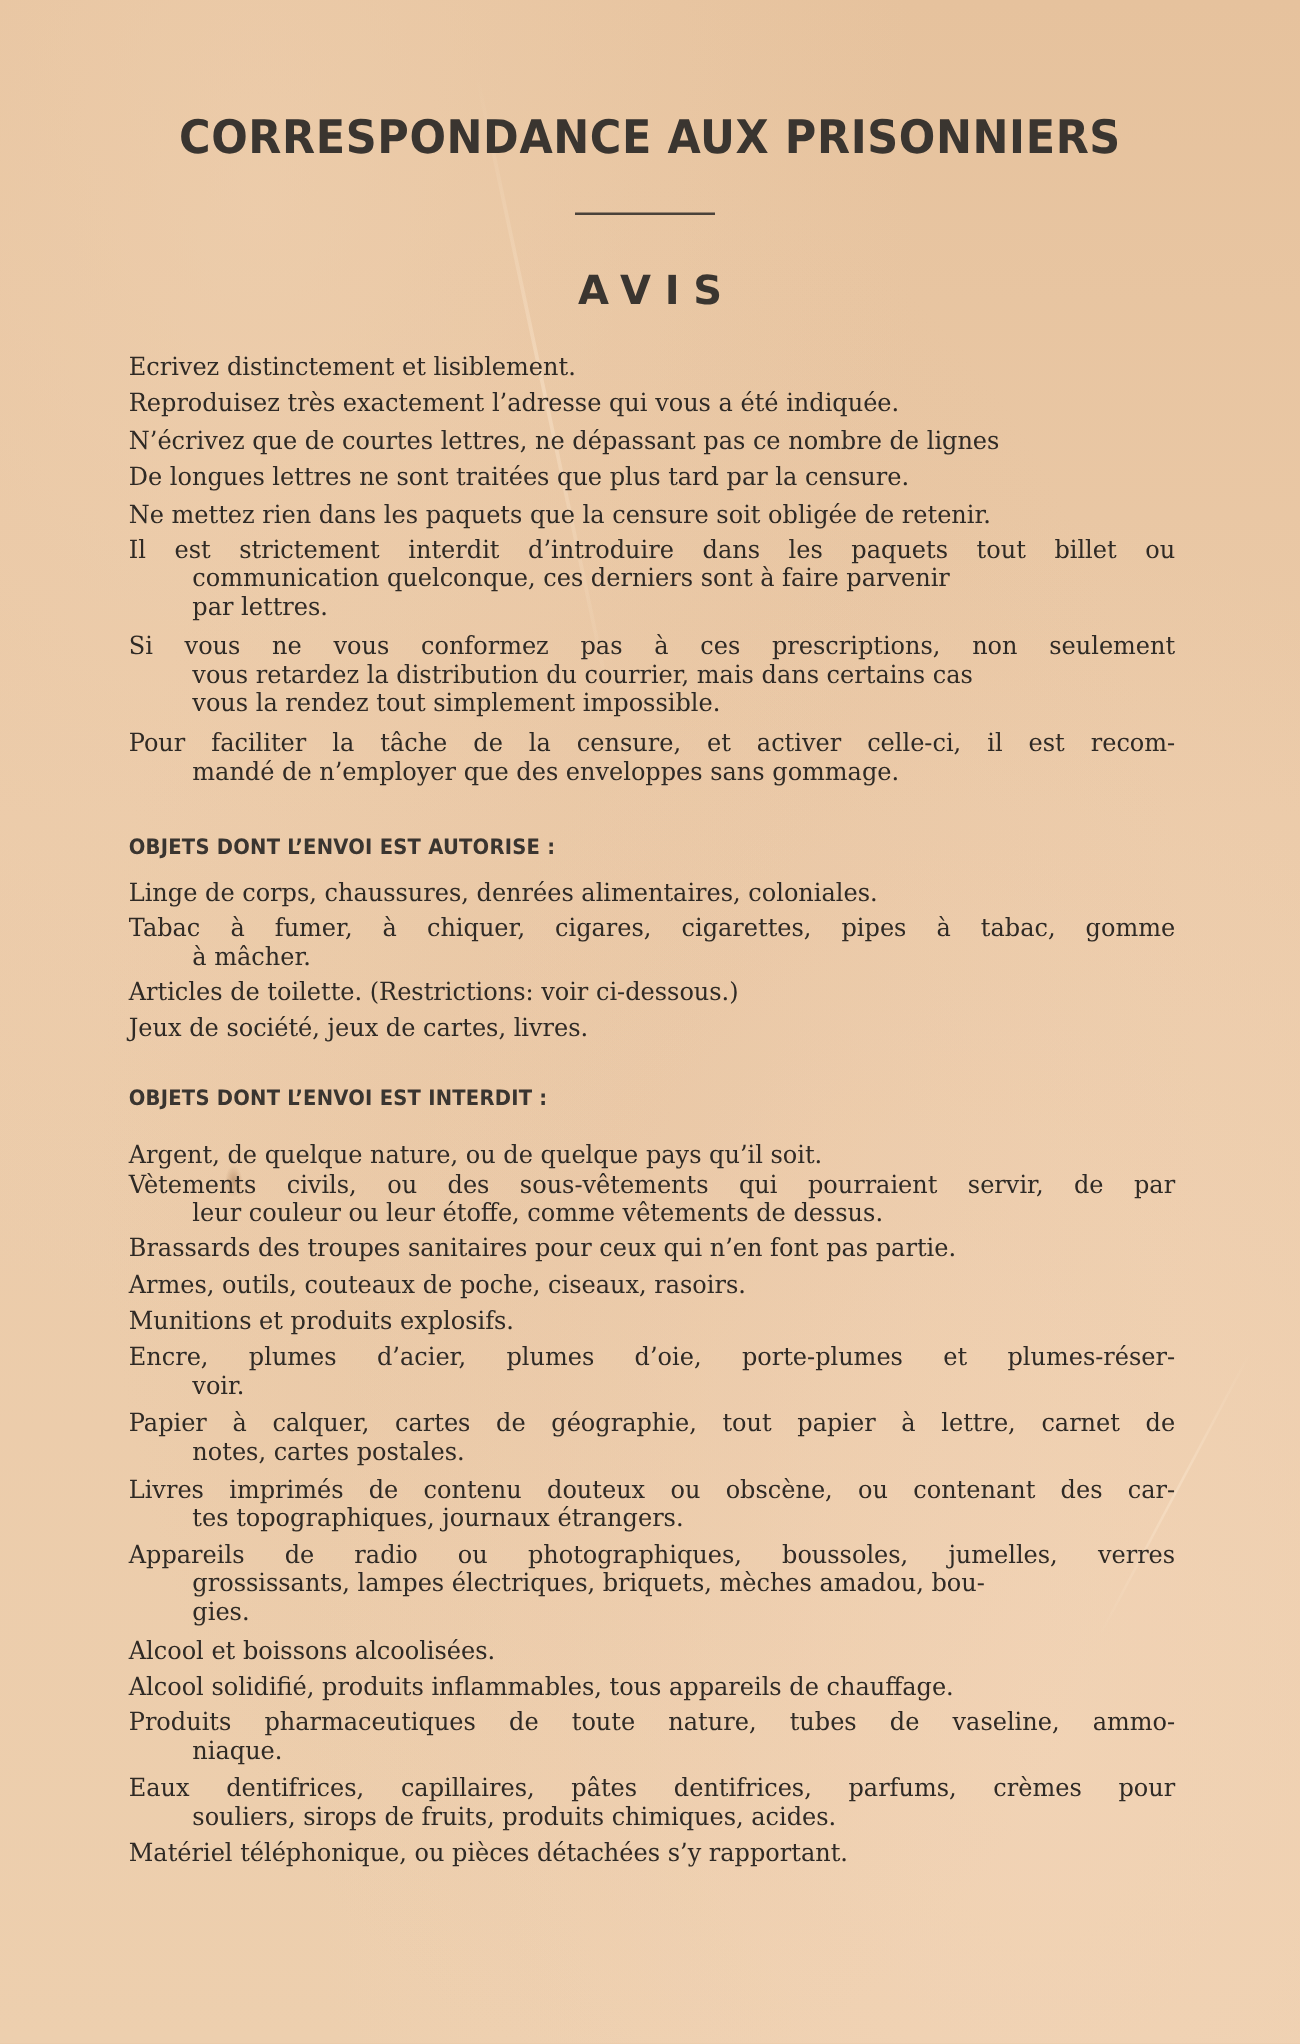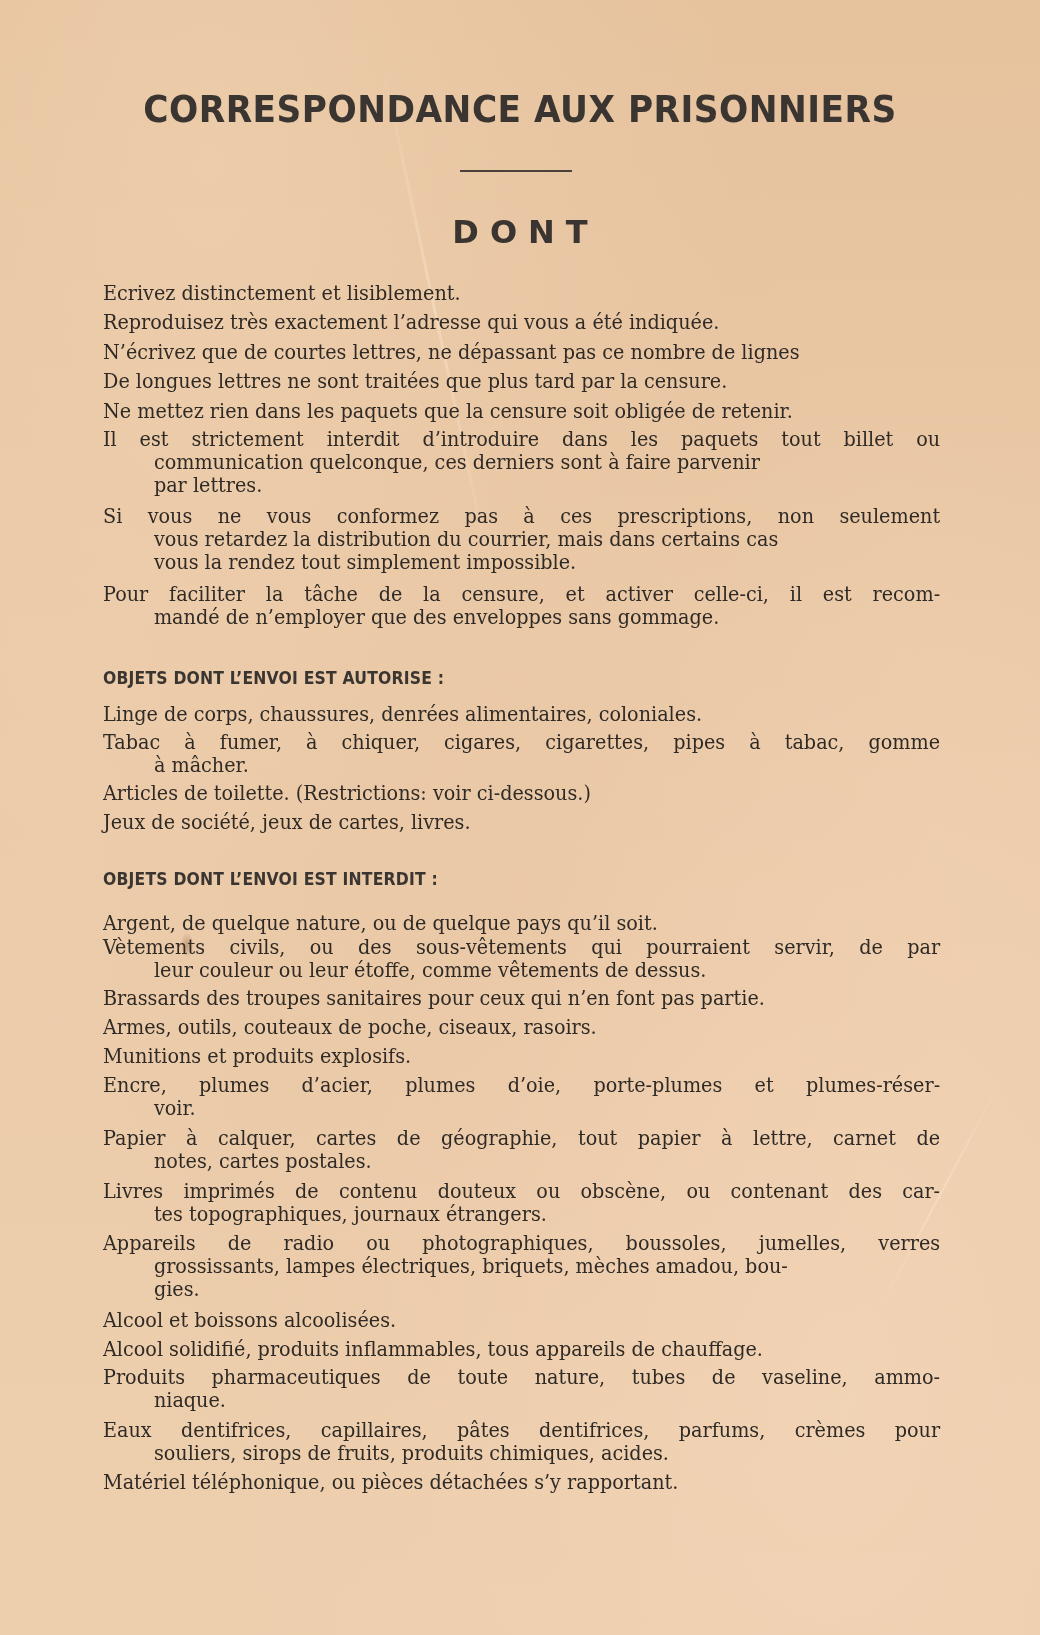--- a/index.html
+++ b/index.html
@@ -136,21 +136,21 @@
 <body>
 
 <div class="paper"></div>
 <div class="crease crease-1"></div>
 <div class="crease crease-2"></div>
 <div class="stain"></div>
 
 <div class="content">
   <h1 class="title">CORRESPONDANCE AUX PRISONNIERS</h1>
   <div class="title-rule"></div>
-  <h2 class="avis">DONT</h2>
+  <h2 class="avis">AVIS</h2>
 
   <div id="notice-block">
       <p class="para body-text single" style="top: 282px;">
         <span class="first">Ecrivez distinctement et lisiblement.</span>
       </p>
       <p class="para body-text single" style="top: 311px;">
         <span class="first">Reproduisez très exactement l’adresse qui vous a été indiquée.</span>
       </p>
       <p class="para body-text single" style="top: 341px;">
         <span class="first">N’écrivez que de courtes lettres, ne dépassant pas ce nombre de lignes</span>

